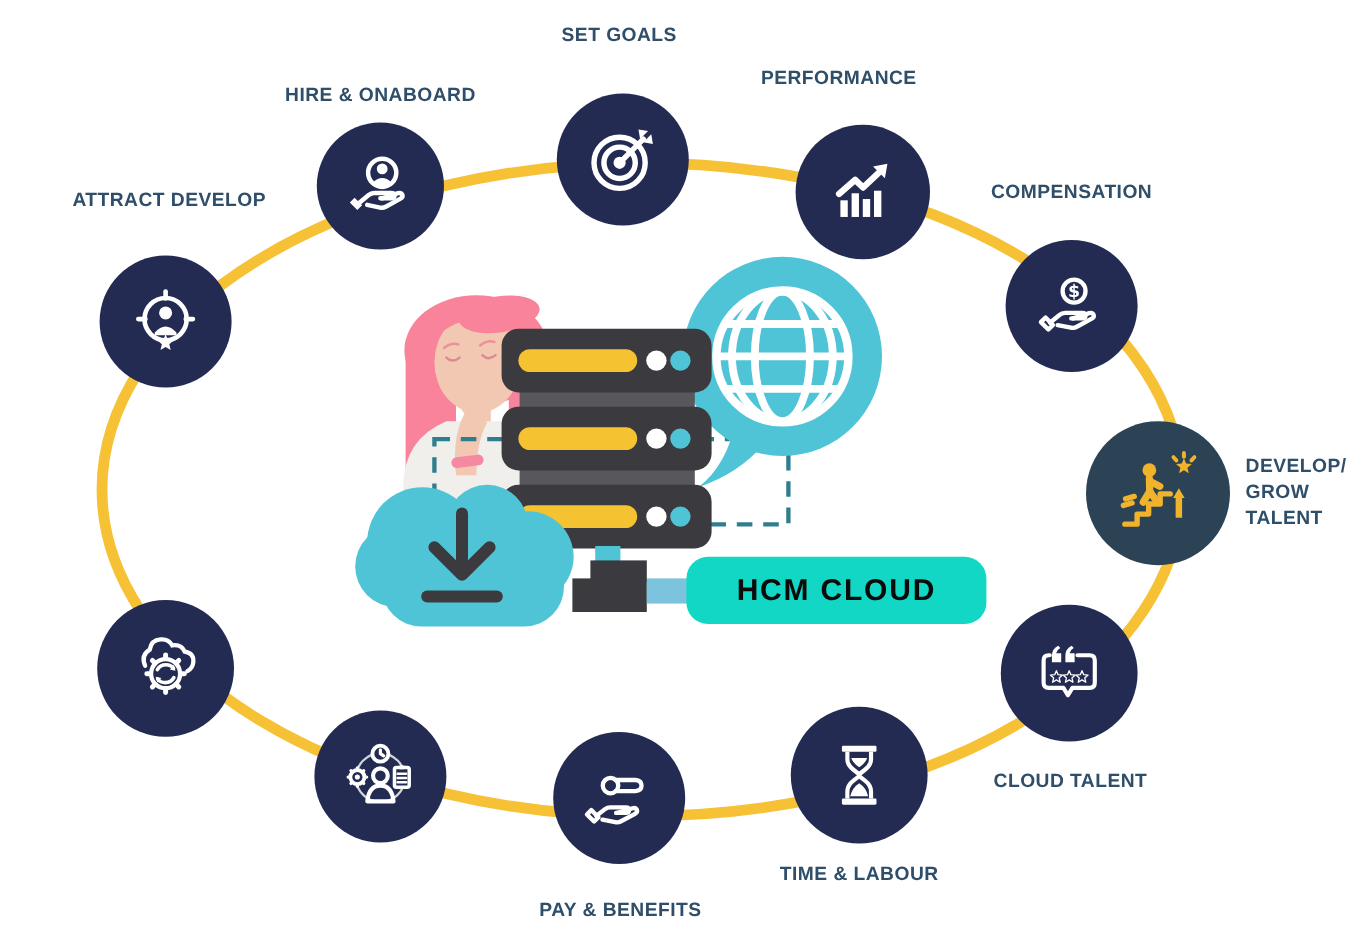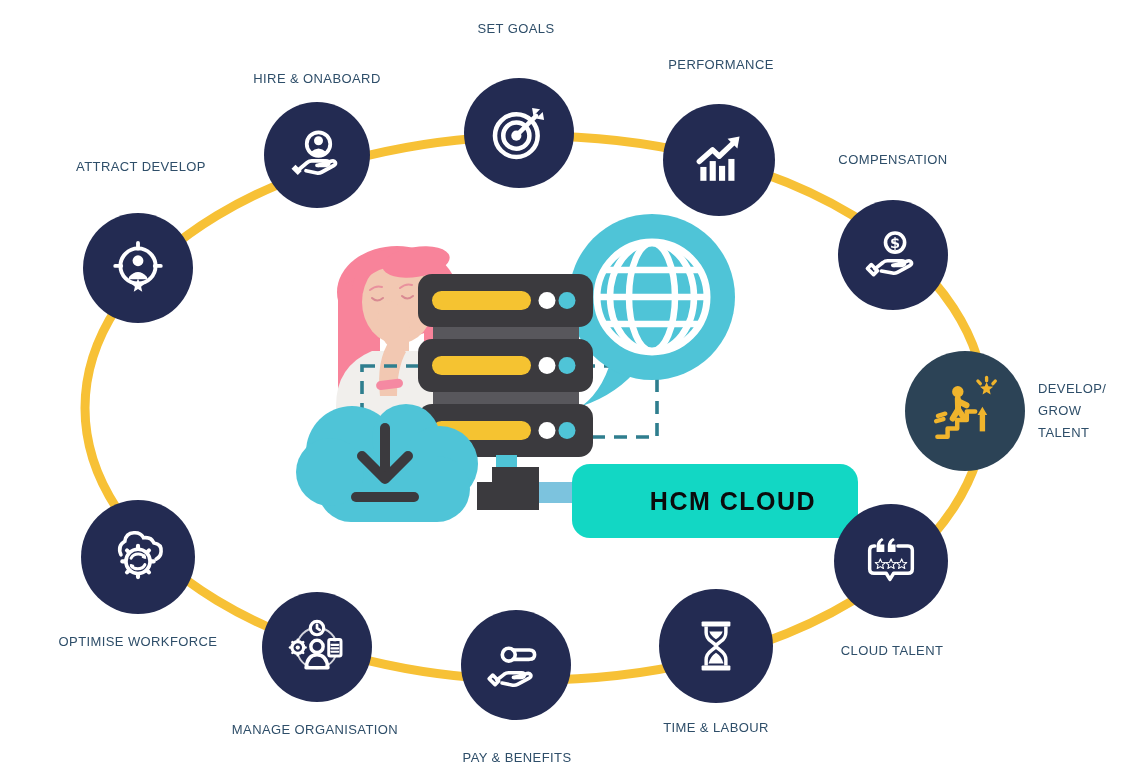--- a/index.html
+++ b/index.html
@@ -8,52 +8,52 @@
     font-family:"Liberation Sans",sans-serif;
   }
   svg{display:block;}
   .layer{position:absolute;left:0;top:0;}
   
   #ring-svg{z-index:1;}
   
   #center-art{z-index:2;}
   
   .hcm-box{
-    position:absolute;z-index:3;left:572px;top:464px;width:250px;height:74px;
+    position:absolute;z-index:3;left:572px;top:464px;width:250px;height:56px;
     background:#12D7C4;border-radius:18px;display:flex;align-items:center;justify-content:center;
-    color:#0b0b0c;font-size:25px;font-weight:800;letter-spacing:1.5px;padding-left:36px;
+    color:#0b0b0c;font-size:25px;font-weight:800;letter-spacing:1.5px;
   }
   
   .node-circle{
     position:absolute;z-index:4;border-radius:50%;background:#232B52;
     display:flex;align-items:center;justify-content:center;
   }
   .node-circle.slate{background:#2C4356;}
   .node-label{
-    position:absolute;z-index:5;color:#2E4E69;font-weight:400;font-size:13px;
+    position:absolute;z-index:5;color:#2E4E69;font-weight:700;font-size:16px;
     letter-spacing:.4px;white-space:nowrap;transform:translateX(-50%);
   }
   .node-label.left-align{transform:none;white-space:normal;line-height:22px;width:110px;}
   
   .c-attract{left:83px;top:213px;width:110px;height:110px;}
   .c-hire{left:264px;top:102px;width:106px;height:106px;}
   .c-setgoals{left:464px;top:78px;width:110px;height:110px;}
   .c-performance{left:663px;top:104px;width:112px;height:112px;}
   .c-compensation{left:838px;top:200px;width:110px;height:110px;}
   .c-develop{left:905px;top:351px;width:120px;height:120px;}
   .c-review{left:834px;top:504px;width:114px;height:114px;}
   .c-time{left:659px;top:589px;width:114px;height:114px;}
   .c-pay{left:461px;top:610px;width:110px;height:110px;}
   .c-manage{left:262px;top:592px;width:110px;height:110px;}
   .c-optimise{left:81px;top:500px;width:114px;height:114px;}
   
   .l-attract{left:141px;top:159px;}
   .l-hire{left:317px;top:71px;}
   .l-setgoals{left:516px;top:21px;}
-  .l-performance{left:721px;top:57px;}
+  .l-performance{left:699px;top:57px;}
   .l-compensation{left:893px;top:152px;text-align:right;}
   .l-develop{left:1038px;top:378px;}
   .l-review{left:892px;top:643px;}
   .l-time{left:716px;top:720px;text-align:right;}
   .l-pay{left:517px;top:750px;}
   .l-manage{left:315px;top:722px;}
   .l-optimise{left:138px;top:634px;}
 </style>
 </head>
 <body>
@@ -290,21 +290,20 @@
       <g fill="none" stroke="#fff" stroke-width="1.4" stroke-linecap="round" stroke-linejoin="round">
         <circle cx="9.2" cy="8" r="2.5"></circle>
         <path d="M10.9,6.2 L17.2,6.2 Q19.2,6.3 19.2,8 Q19.2,9.7 17.2,9.8 L10.9,9.8"></path>
         <path d="M4.6,17.8 L7.4,15.6 Q8.2,15 9.1,15 L14.2,15 Q15.2,15 15.2,15.9 Q15.2,16.8 14.2,16.8 L11,16.8"></path>
         <path d="M11.4,16.8 L16.3,15.3 Q17.3,15 17.7,15.8 Q18,16.6 17.1,17.1 L12.6,19.5 Q11.7,20 10.7,19.8 L6.6,19"></path>
         <path d="M3,15.9 L5.3,18.2 L3.9,19.6 L1.6,17.3 Z"></path>
       </g>
     </svg>
   </div>
 
-  <div class="node-label l-manage">MANAGE ORGANISATION</div>
   <div class="node-circle c-manage">
     <svg width="64" height="64" viewBox="0 0 24 24">
       <circle cx="12" cy="12.4" r="7.6" stroke="#fff" stroke-width="0.7" fill="none" opacity="0.8"></circle>
       <circle cx="12" cy="4.9" r="2.5" fill="#232B52" stroke="#fff" stroke-width="1.2"></circle>
       <path d="M12,3.7 L12,4.9 L13,5.6" stroke="#fff" stroke-width="1" fill="none" stroke-linecap="round"></path>
       <g stroke="#fff" stroke-width="1" stroke-linecap="round">
         <line x1="4.8" y1="9.3" x2="4.8" y2="10"></line>
           <line x1="4.8" y1="14.4" x2="4.8" y2="15.1"></line>
         <line x1="1.9" y1="12.2" x2="2.6" y2="12.2"></line>
           <line x1="7" y1="12.2" x2="7.7" y2="12.2"></line>
@@ -320,21 +319,20 @@
       <g stroke="#fff" stroke-width="0.8" stroke-linecap="round">
         <line x1="17.4" y1="11.2" x2="20" y2="11.2"></line>
         <line x1="17.4" y1="12.5" x2="20" y2="12.5"></line>
         <line x1="17.4" y1="13.8" x2="20" y2="13.8"></line>
       </g>
       <circle cx="12" cy="11.8" r="2.3" stroke="#fff" stroke-width="1.3" fill="none"></circle>
       <path d="M7.9,19.8 Q8.4,14.9 12,14.9 Q15.6,14.9 16.1,19.8 Z" stroke="#fff" stroke-width="1.3" fill="none" stroke-linejoin="round"></path>
     </svg>
   </div>
 
-  <div class="node-label l-optimise">OPTIMISE WORKFORCE</div>
   <div class="node-circle c-optimise">
     <svg width="66" height="66" viewBox="0 0 24 24">
       <path d="M5.8,11.2 Q4.4,8 7.2,6.3 Q7.6,3.4 10.5,3.2 Q12.9,3 14,5 Q16.8,4.6 17.8,6.9 Q20.6,7.3 20.4,10 Q20.3,11.9 18.6,12.8" stroke="#fff" stroke-width="1.3" fill="none" stroke-linecap="round"></path>
       <circle cx="12" cy="13.6" r="4.4" stroke="#fff" stroke-width="1.3" fill="none"></circle>
       <g stroke="#fff" stroke-width="1.5" stroke-linecap="round">
         <line x1="16.6" y1="13.6" x2="17.7" y2="13.6"></line>
           <line x1="12" y1="9" x2="12" y2="7.9"></line>
         <line x1="7.4" y1="13.6" x2="6.3" y2="13.6"></line>
           <line x1="12" y1="18.2" x2="12" y2="19.3"></line>
         <line x1="15.2" y1="10.4" x2="16" y2="9.6"></line>

